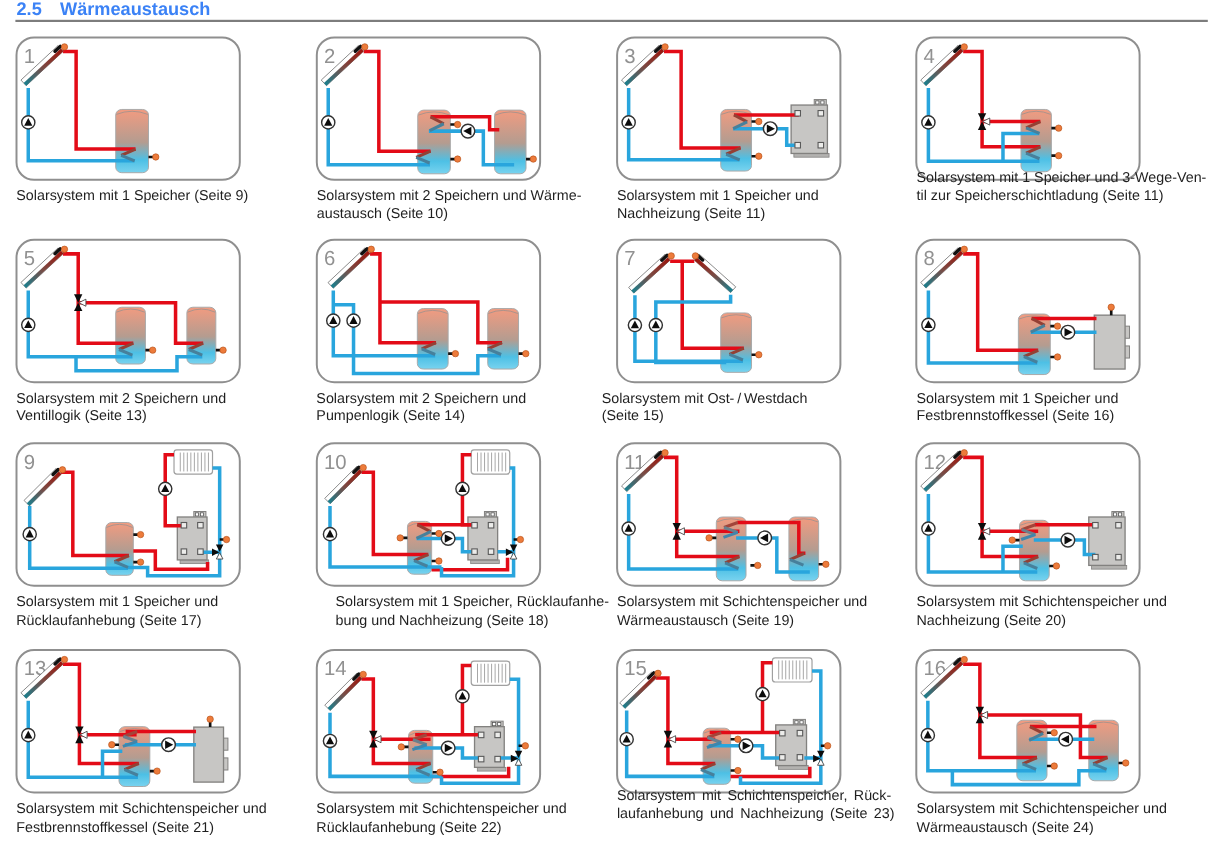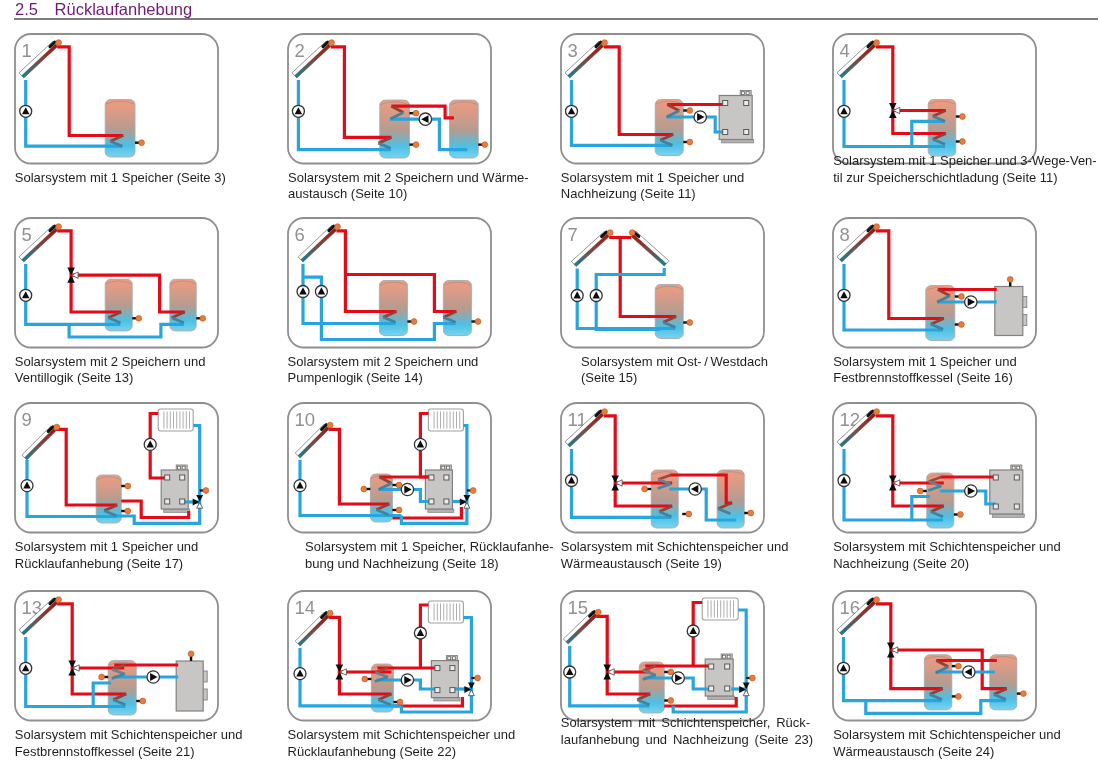--- a/index.html
+++ b/index.html
@@ -15,21 +15,21 @@
 <stop offset="0.8" stop-color="#4dc0e5"></stop>
         <stop offset="1" stop-color="#79d3ef"></stop>
 </linearGradient>
 <linearGradient id="colg" x1="0" y1="0" x2="1" y2="0">
 <stop offset="0" stop-color="#1a7f8e"></stop>
         <stop offset="0.5" stop-color="#7c4a43"></stop>
 <stop offset="1" stop-color="#9c150c"></stop>
 </linearGradient>
 </defs>
   </svg>
-<div style="position:absolute;left:15px;top:0.6px;font-size:16.5px;line-height:1;font-weight:normal;color:#701a75"><span>2.5</span><span style="position:absolute;left:39.6px">Rücklaufanhebung</span></div>
+<div style="position:absolute;left:15px;top:0.6px;font-size:16.5px;line-height:1;font-weight:bold;color:#3b82f6"><span>2.5</span><span style="position:absolute;left:39.6px">Wärmeaustausch</span></div>
 <div style="position:absolute;left:13.5px;top:18px;width:1084px;height:1.6px;background:#7d7d7d"></div>
 
 <svg class="pnl" style="left:10.8px;top:29.5px" width="211.0" height="138.5" viewBox="10.8 29.5 211.0 138.5">
 <rect x="14.8" y="33.5" width="203.0" height="129.5" rx="16" fill="#fff" stroke="#8f8f8f" stroke-width="1.8"></rect>
 <text class="num" x="21.3" y="56.5">1</text>
 <rect x="105" y="99" width="29.8" height="57.5" rx="5.5" ry="5" fill="url(#tk)" stroke="#a9a9a9" stroke-width="0.9"></rect>
     <path d="M105.6,103.5 Q119.9,97.8 134.20000000000002,103.5" fill="none" stroke="#909090" stroke-width="0.9" opacity="0.7"></path>
     <path d="M57,46.3 H69 V135 H123" fill="none" stroke="#e30b17" stroke-width="3.2"></path>
     <path d="M122.2,145.6 H25.5 V79.5" fill="none" stroke="#29a5dd" stroke-width="3.2"></path>
     <line x1="123" y1="135" x2="110" y2="140.7" stroke="#944034" stroke-width="2.8"></line>
@@ -38,21 +38,21 @@
       <rect x="0" y="-7" width="46.1" height="7" fill="#fff" stroke="#5a5a5a" stroke-width="0.6"></rect>
       <rect x="0" y="-3.4" width="46.1" height="3.4" fill="url(#colg)" stroke="none"></rect>
       <line x1="40.5" y1="-5.1" x2="47.0" y2="-5.1" stroke="#111" stroke-width="3.1" stroke-linecap="round"></line>
     </g>
     <circle cx="58.400000000000006" cy="42.1" r="2.9" fill="#ed7b3b" stroke="#b5521b" stroke-width="0.6"></circle>
     <circle cx="25.5" cy="110.8" r="6.0" fill="#fff" stroke="#333" stroke-width="1.3"></circle>
     <polygon points="21.756,113.776 29.244,113.776 25.5,106.672" fill="#0c0c0c"></polygon>
     <line x1="134.8" y1="142.2" x2="139.3" y2="142.2" stroke="#111" stroke-width="2.4"></line>
     <circle cx="141.4" cy="142.2" r="2.9" fill="#ed7b3b" stroke="#b5521b" stroke-width="0.6"></circle>
 </svg>
-<div class="cap" style="left:14.8px;top:169.5px">Solarsystem mit 1 Speicher (Seite 3)</div>
+<div class="cap" style="left:14.8px;top:169.5px">Solarsystem mit 1 Speicher (Seite 9)</div>
 <svg class="pnl" style="left:283.6px;top:29.5px" width="211.0" height="138.5" viewBox="283.6 29.5 211.0 138.5">
 <rect x="287.6" y="33.5" width="203.0" height="129.5" rx="16" fill="#fff" stroke="#8f8f8f" stroke-width="1.8"></rect>
 <text class="num" x="294.1" y="56.5">2</text>
 <rect x="379.4" y="99.6" width="29.6" height="57.9" rx="5.5" ry="5" fill="url(#tk)" stroke="#a9a9a9" stroke-width="0.9"></rect>
     <path d="M380.0,104.1 Q394.2,98.39999999999999 408.4,104.1" fill="none" stroke="#909090" stroke-width="0.9" opacity="0.7"></path>
     <rect x="449.2" y="99.6" width="28.6" height="57.9" rx="5.5" ry="5" fill="url(#tk)" stroke="#a9a9a9" stroke-width="0.9"></rect>
     <path d="M449.8,104.1 Q463.5,98.39999999999999 477.2,104.1" fill="none" stroke="#909090" stroke-width="0.9" opacity="0.7"></path>
     <path d="M330.2,46.3 H344 V136.9 H391" fill="none" stroke="#e30b17" stroke-width="3.2"></path>
     <path d="M391,105.7 H444.7 V117.4 H453.5" fill="none" stroke="#e30b17" stroke-width="3.2"></path>
     <path d="M389.5,118.7 H439 V149.2 H467" fill="none" stroke="#29a5dd" stroke-width="3.2"></path>
@@ -233,21 +233,21 @@
       <line x1="38.7" y1="5.1" x2="45.2" y2="5.1" stroke="#111" stroke-width="3.1" stroke-linecap="round"></line>
     </g>
     <circle cx="632.0" cy="232.1" r="2.9" fill="#ed7b3b" stroke="#b5521b" stroke-width="0.6"></circle>
     <circle cx="577" cy="295" r="6.0" fill="#fff" stroke="#333" stroke-width="1.3"></circle>
     <polygon points="573.256,297.976 580.744,297.976 577,290.872" fill="#0c0c0c"></polygon>
     <circle cx="596" cy="295" r="6.0" fill="#fff" stroke="#333" stroke-width="1.3"></circle>
     <polygon points="592.256,297.976 599.744,297.976 596,290.872" fill="#0c0c0c"></polygon>
     <line x1="683" y1="322" x2="687.5" y2="322" stroke="#111" stroke-width="2.4"></line>
     <circle cx="689.6" cy="322" r="2.9" fill="#ed7b3b" stroke="#b5521b" stroke-width="0.6"></circle>
 </svg>
-<div class="cap" style="left:581px;top:353.5px">Solarsystem mit Ost- / Westdach<br>(Seite 15)</div>
+<div class="cap" style="left:547px;top:353.5px">Solarsystem mit Ost- / Westdach<br>(Seite 15)</div>
 <svg class="pnl" style="left:829.2px;top:213.5px" width="211.0" height="138.5" viewBox="829.2 213.5 211.0 138.5">
 <rect x="833.2" y="217.5" width="203.0" height="129.5" rx="16" fill="#fff" stroke="#8f8f8f" stroke-width="1.8"></rect>
 <text class="num" x="839.7" y="240.5">8</text>
 <rect x="926" y="285" width="29" height="55" rx="5.5" ry="5" fill="url(#tk)" stroke="#a9a9a9" stroke-width="0.9"></rect>
     <path d="M926.6,289.5 Q940.5,283.8 954.4,289.5" fill="none" stroke="#909090" stroke-width="0.9" opacity="0.7"></path>
     <rect x="1022" y="296" width="5" height="11" fill="#c7c6c4" stroke="#82817f" stroke-width="0.9"></rect>
     <rect x="1022" y="314" width="5" height="11" fill="#c7c6c4" stroke="#82817f" stroke-width="0.9"></rect>
     <rect x="995" y="286" width="28" height="49" fill="#c7c6c4" stroke="#82817f" stroke-width="1.2"></rect>
     <line x1="1010.4" y1="286" x2="1010.4" y2="281" stroke="#111" stroke-width="2.4"></line>
     <circle cx="1010.4" cy="278.8" r="2.9" fill="#ed7b3b" stroke="#b5521b" stroke-width="0.6"></circle>

